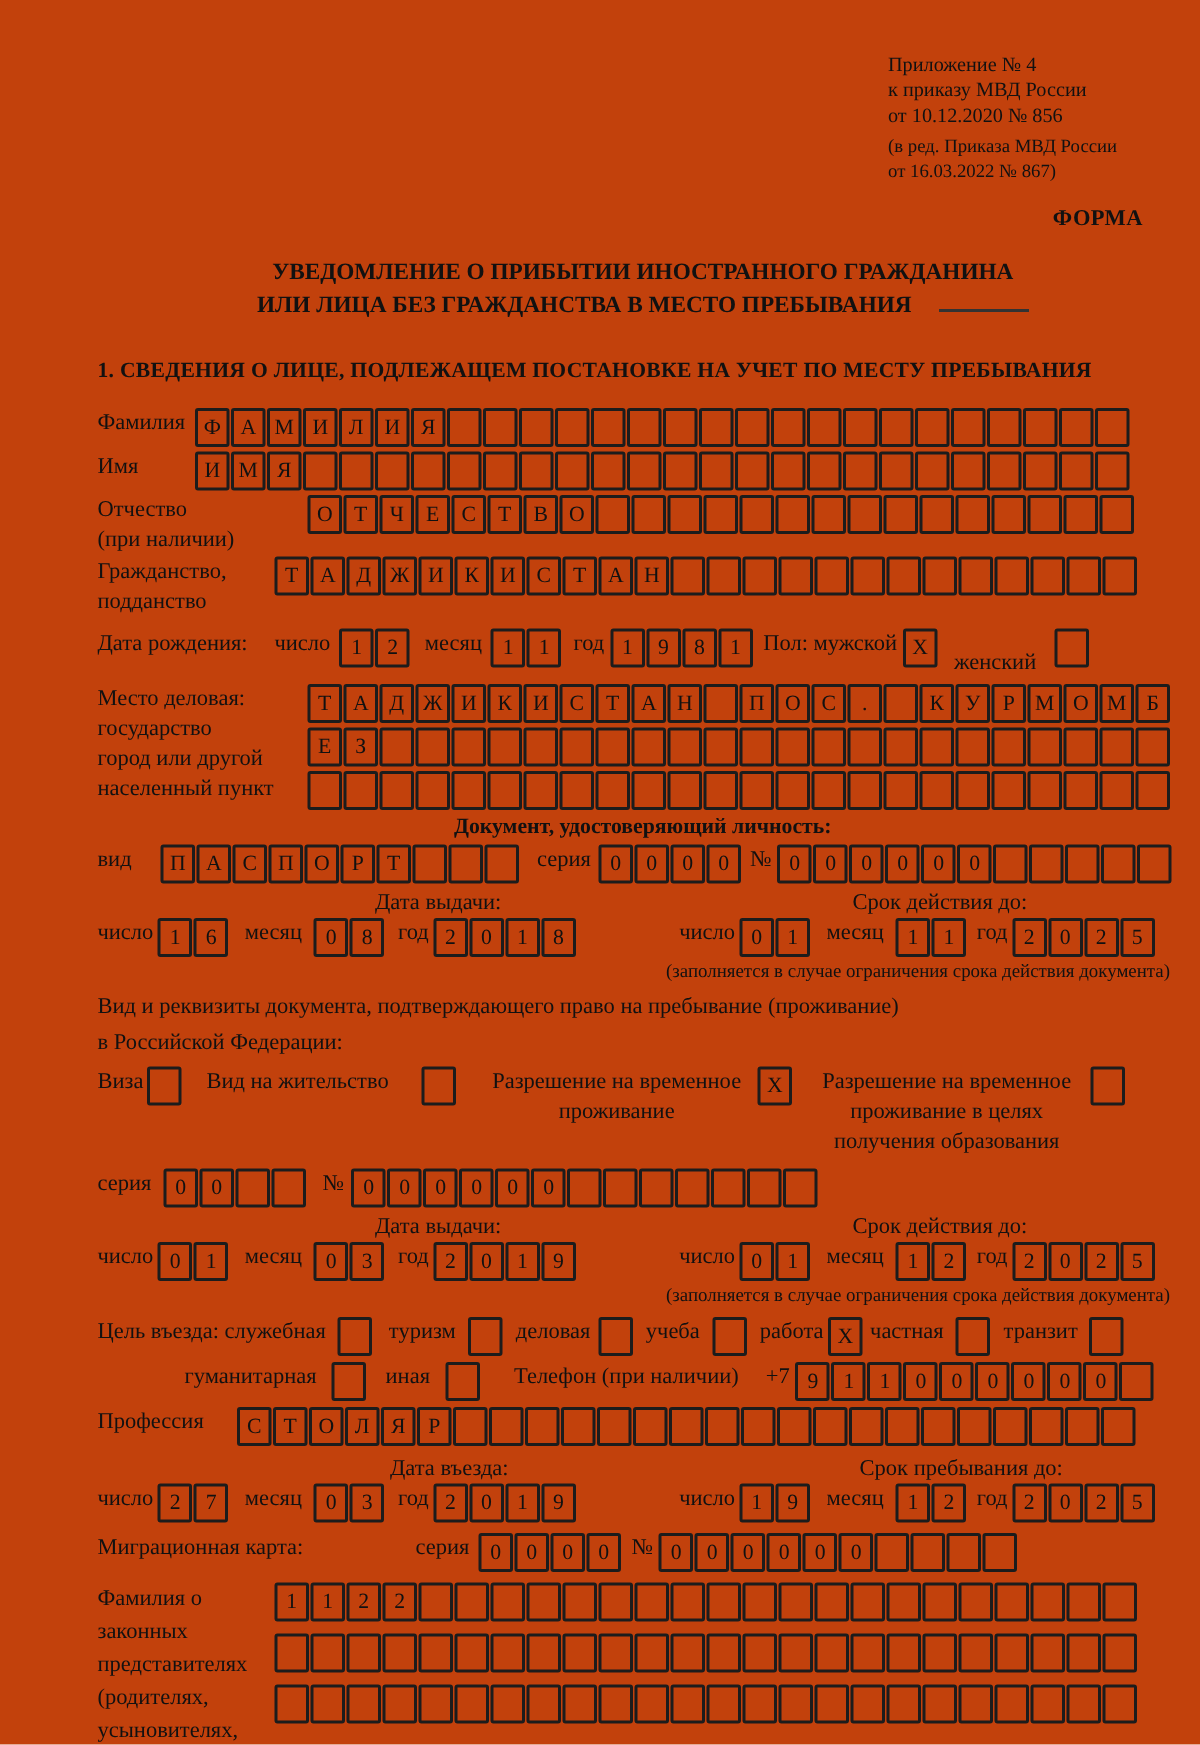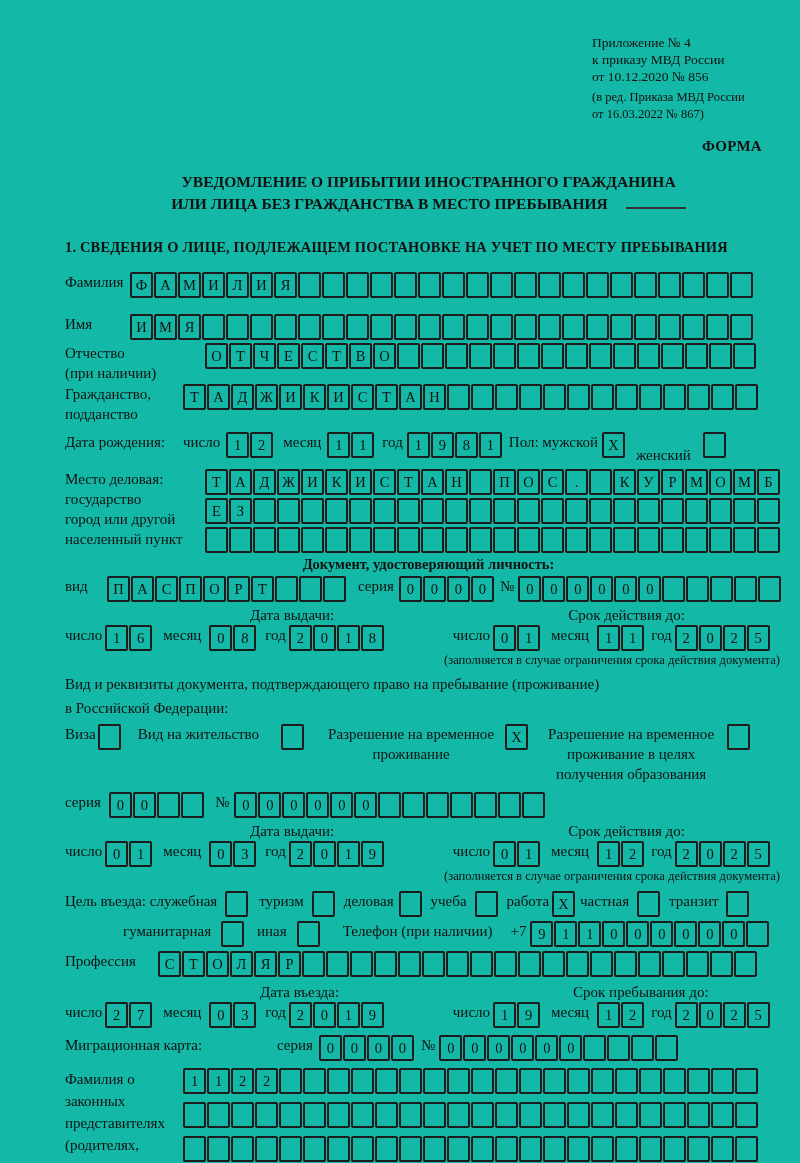--- a/index.html
+++ b/index.html
@@ -1,17 +1,17 @@
 <!DOCTYPE html>
 <html><head>
 <meta charset="utf-8">
 <style>
   html,body{margin:0;padding:0;background:#fff;}
   body{width:800px;height:1163px;font-family:"Liberation Serif","DejaVu Serif",serif;color:#111;}
-  .page{width:800px;height:1163px;box-sizing:border-box;padding:34px 8px 0 65px;overflow:hidden;background:#14b8a6;}
+  .page{width:800px;height:1163px;box-sizing:border-box;padding:34px 8px 0 65px;overflow:hidden;background:#c2410c;}
   .hdr{margin-left:auto;width:200px;font-size:13.5px;line-height:17px;}
   .hdr .small{font-size:12.5px;line-height:16.5px;}
   .hdr .gap{height:4px;}
   .forma{text-align:right;font-weight:bold;font-size:15px;margin:16px 30px 0 0;letter-spacing:.3px;}
   .title{text-align:center;font-weight:bold;font-size:15.5px;line-height:22px;margin-top:16px;}
   .blank-line{display:inline-block;width:60px;border-bottom:2px solid #333;height:13px;margin-left:18px;}
   .sect{font-weight:bold;font-size:14.4px;margin-top:24px;margin-bottom:16px;letter-spacing:.2px;}
   .row{display:flex;align-items:flex-start;white-space:nowrap;}
   .lbl{font-size:15px;line-height:20px;flex:0 0 auto;}
   .cells{display:flex;flex:0 0 auto;}
@@ -71,21 +71,21 @@
         <span class="cell"></span>
         <span class="cell"></span>
         <span class="cell"></span>
         <span class="cell"></span>
         <span class="cell"></span>
         <span class="cell"></span>
         <span class="cell"></span>
       </div>
   </div>
 
-  <div class="row" style="margin-top:16px;">
+  <div class="row" style="margin-top:3px;">
     <div class="lbl" style="width:65px;">Имя</div>
     <div class="cells">
         <span class="cell">И</span>
         <span class="cell">М</span>
         <span class="cell">Я</span>
         <span class="cell"></span>
         <span class="cell"></span>
         <span class="cell"></span>
         <span class="cell"></span>
         <span class="cell"></span>

